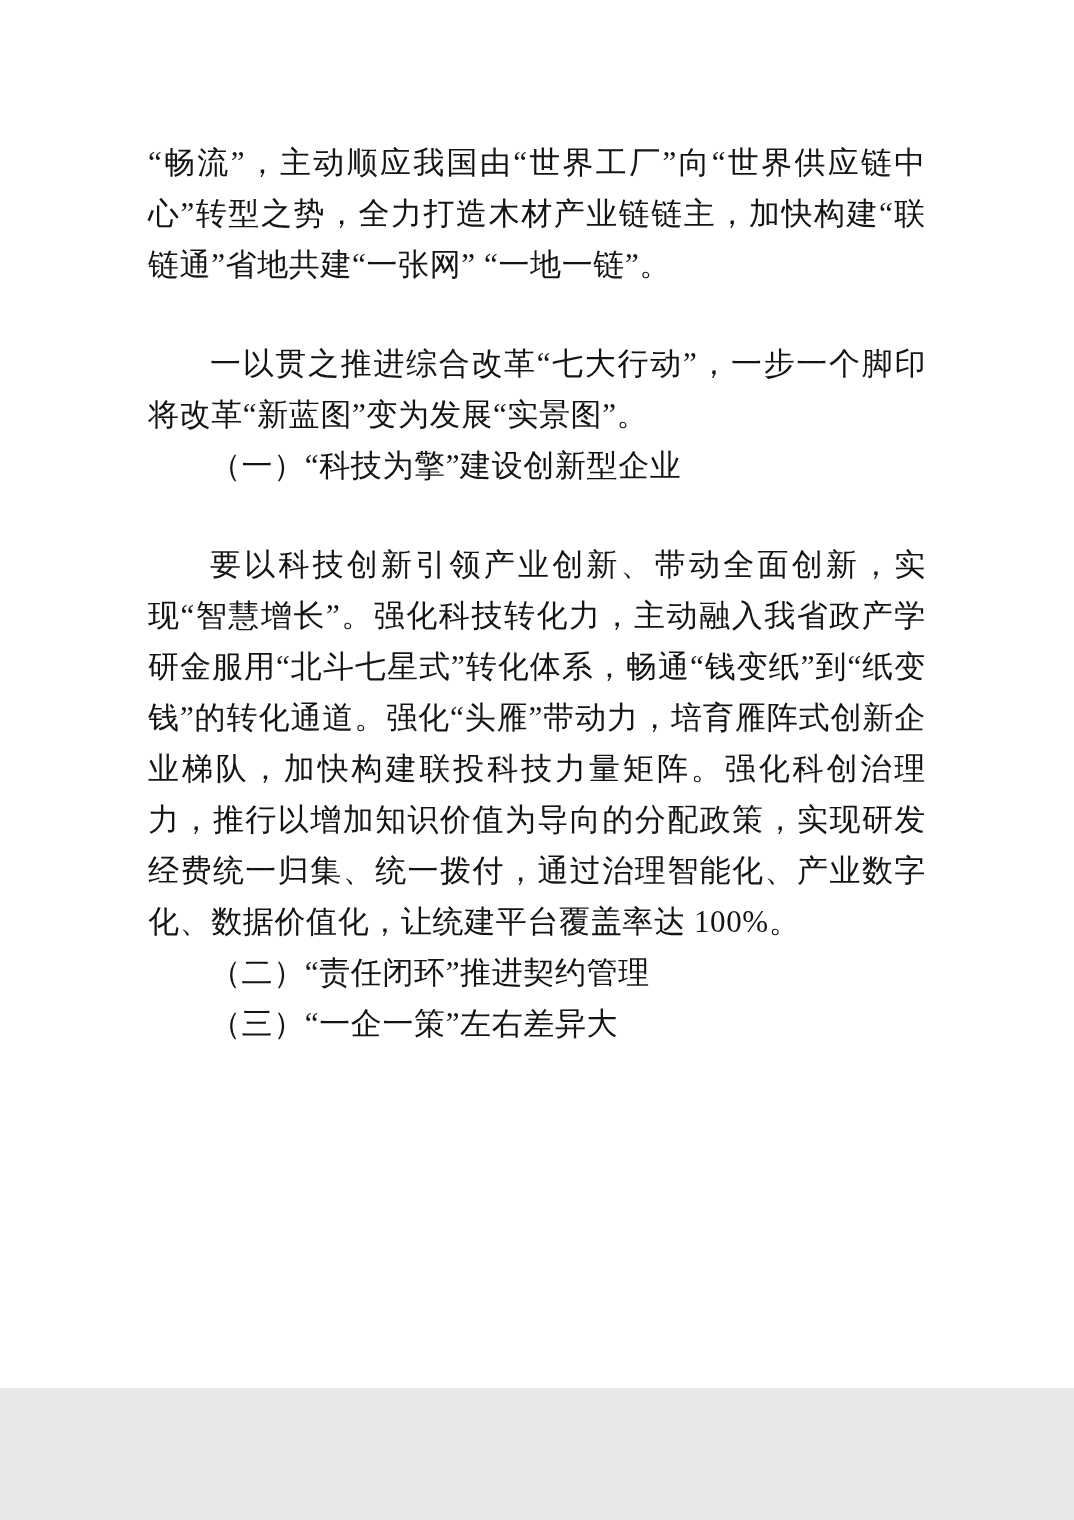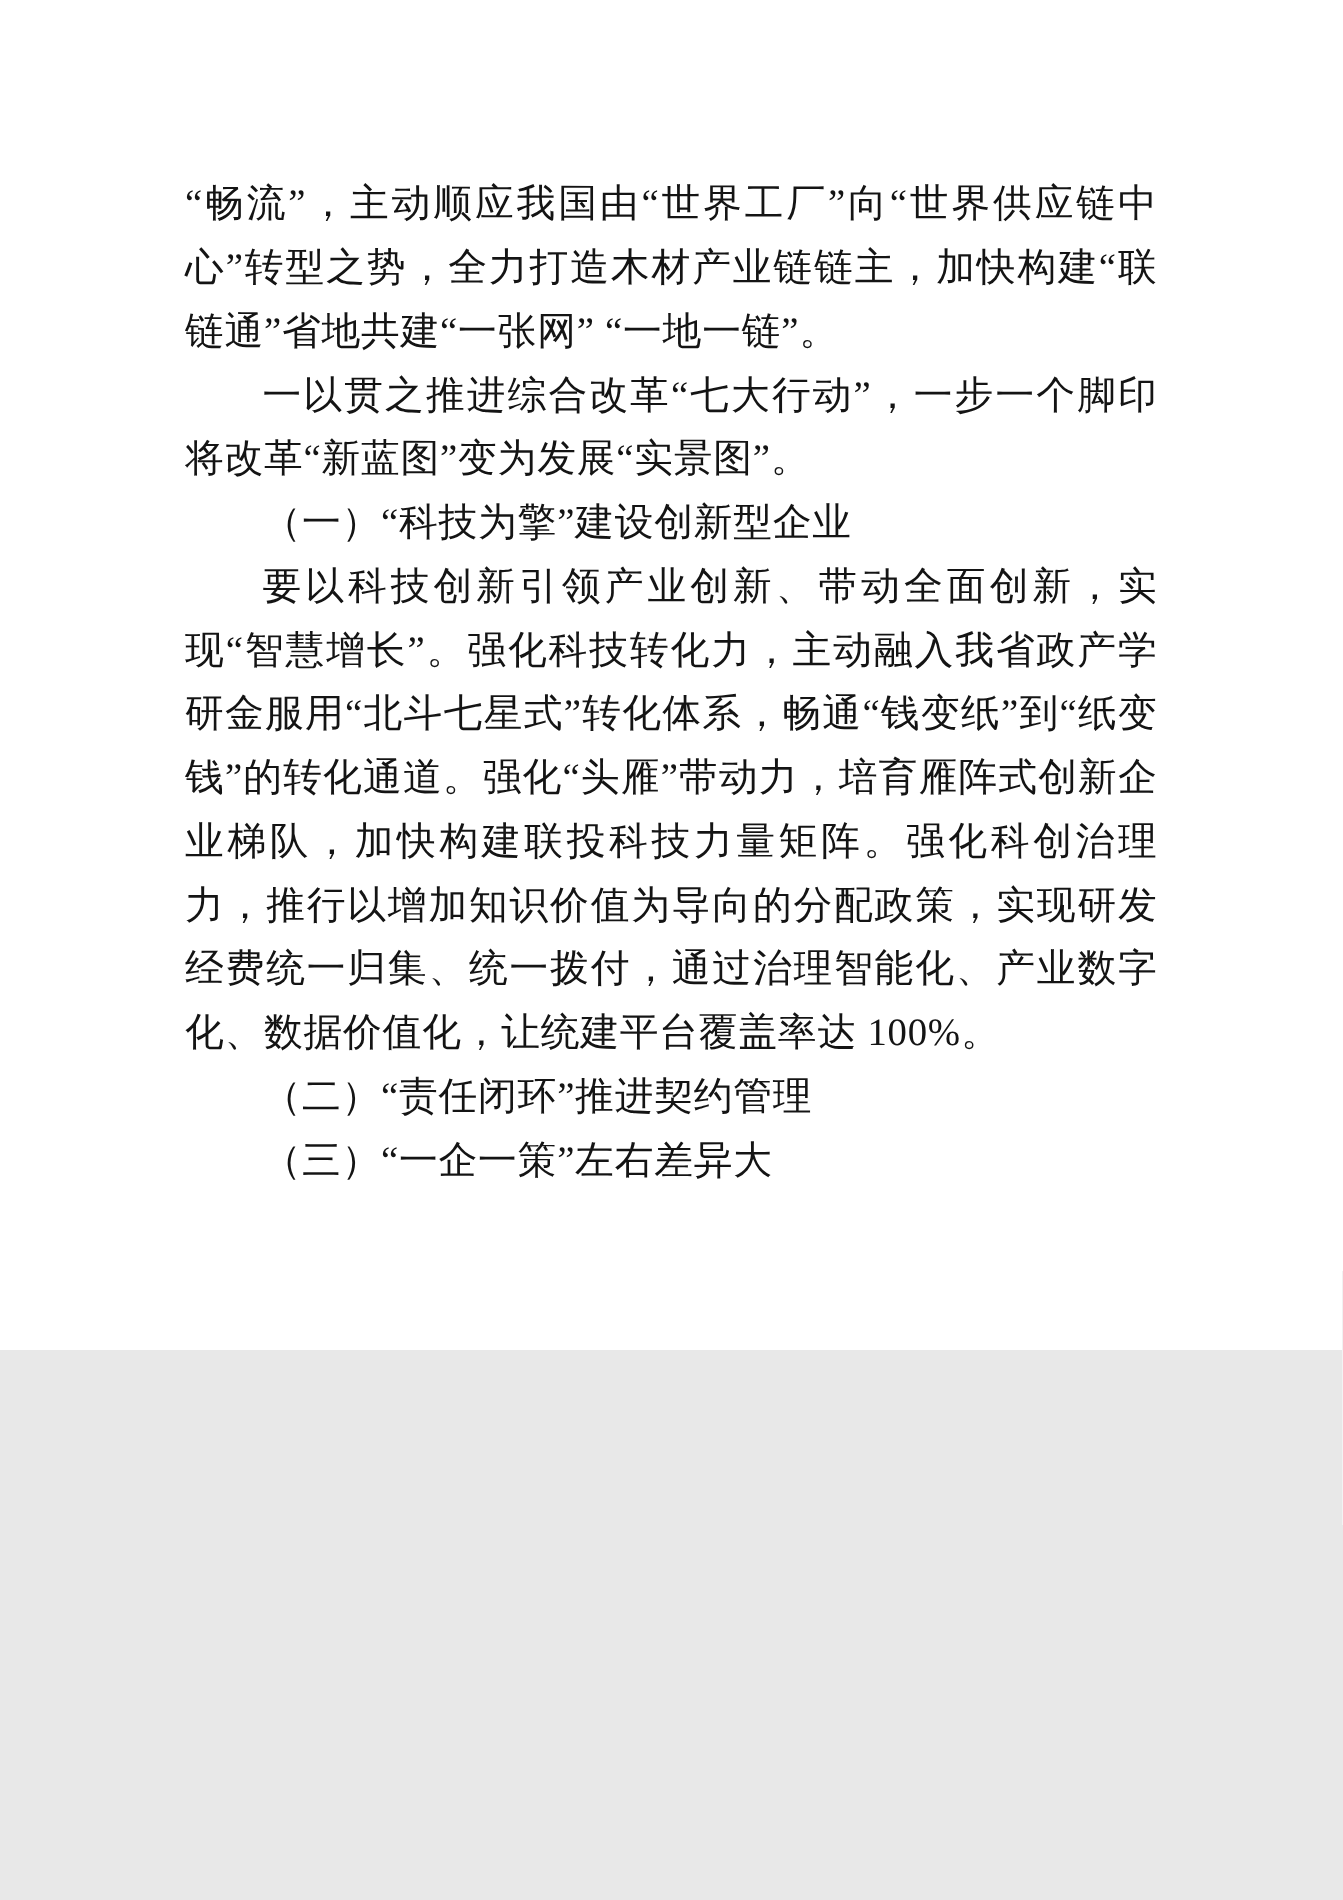--- a/index.html
+++ b/index.html
@@ -3,21 +3,21 @@
 <meta charset="utf-8">
 <style>
   html, body {
     margin: 0;
     padding: 0;
     background: #e8e8e8;
   }
   .page {
     position: relative;
     width: 1074px;
-    height: 1080px;
+    height: 1388px;
     margin: 0 auto;
     background: #ffffff;
     overflow: hidden;
     font-family: "Liberation Serif", "DejaVu Serif", serif;
     color: #141414;
   }
   .content {
     position: absolute;
     left: 148px;
     top: 137px;
@@ -28,20 +28,21 @@
     font-size: 31px;
     line-height: 51px;
     letter-spacing: 0.02em;
   }
   .body-par {
     text-align: justify;
     text-justify: inter-character;
   }
   .indent {
     text-indent: 2em;
+    margin-top: 48px;
   }
   .heading-main {
     font-family: "Liberation Sans", "DejaVu Sans", sans-serif;
     font-weight: bold;
     font-size: 32px;
     text-indent: 2em;
     letter-spacing: 0.01em;
   }
   .heading-sub {
     text-indent: 2em;

